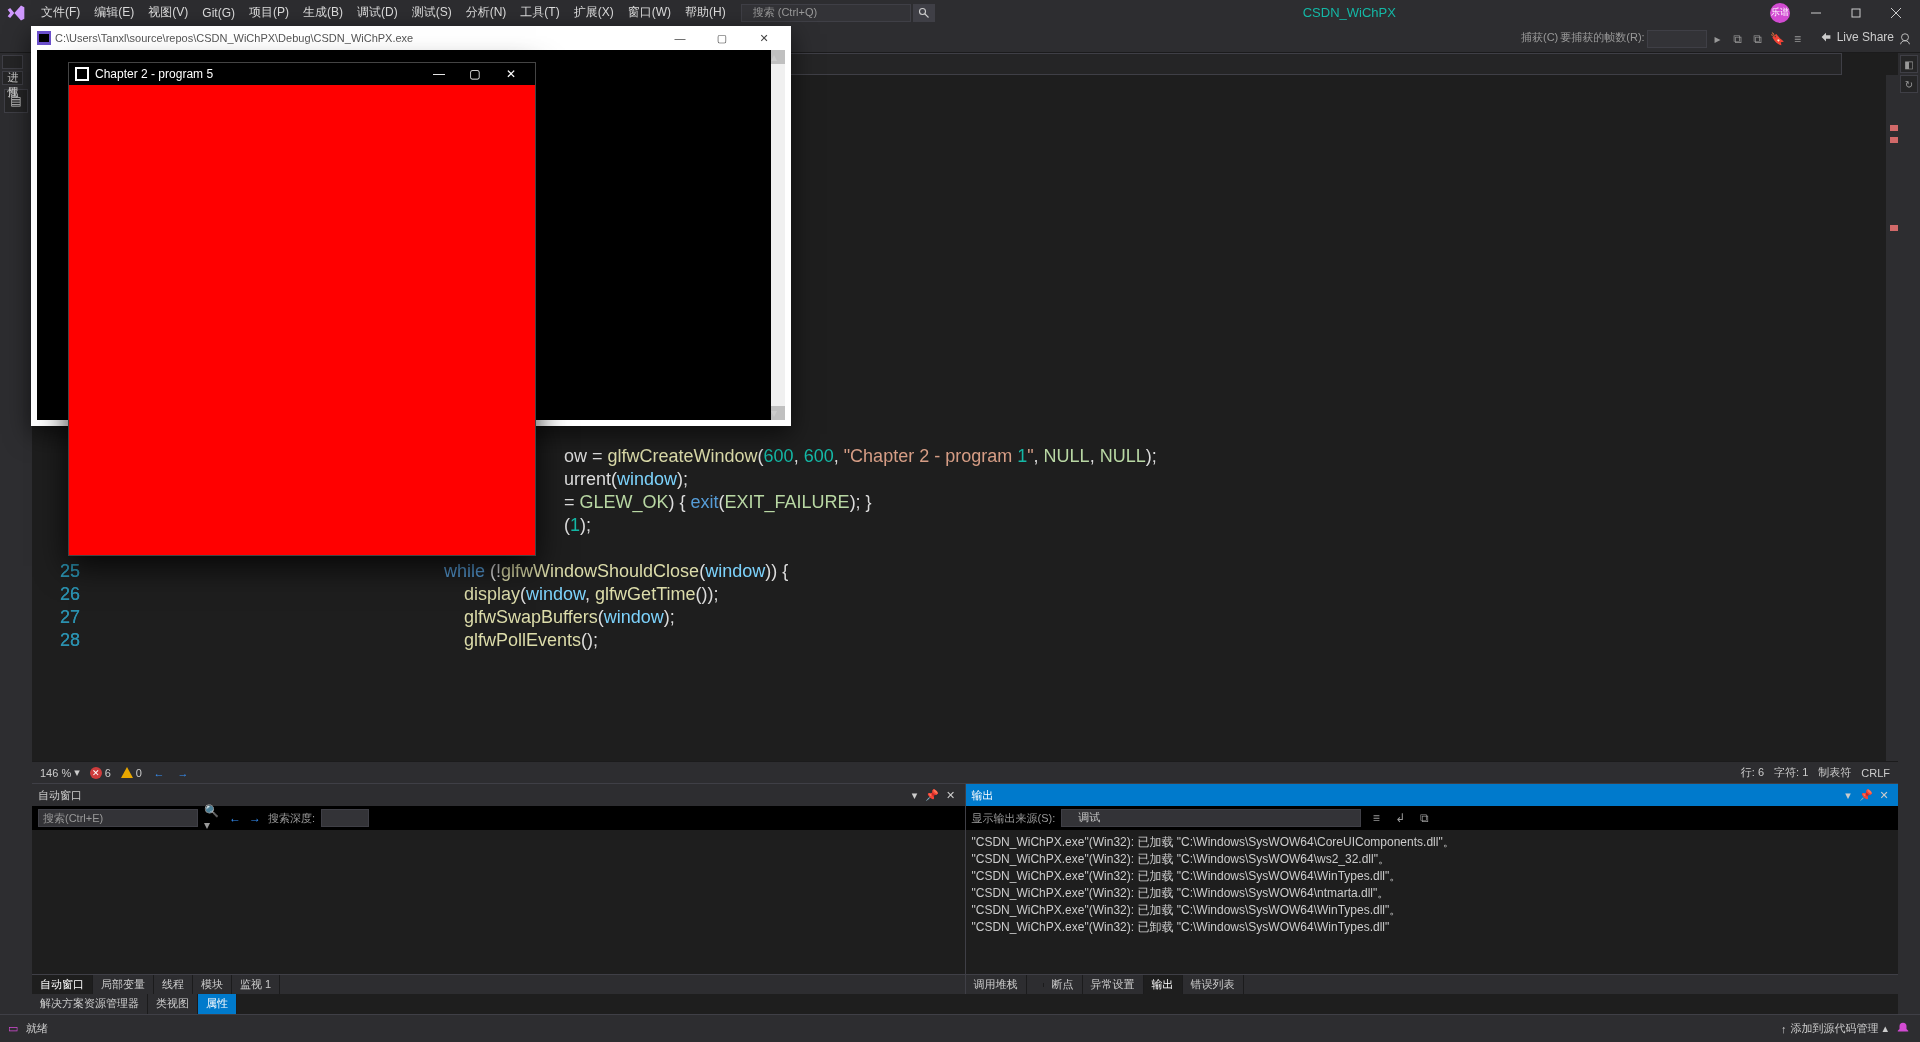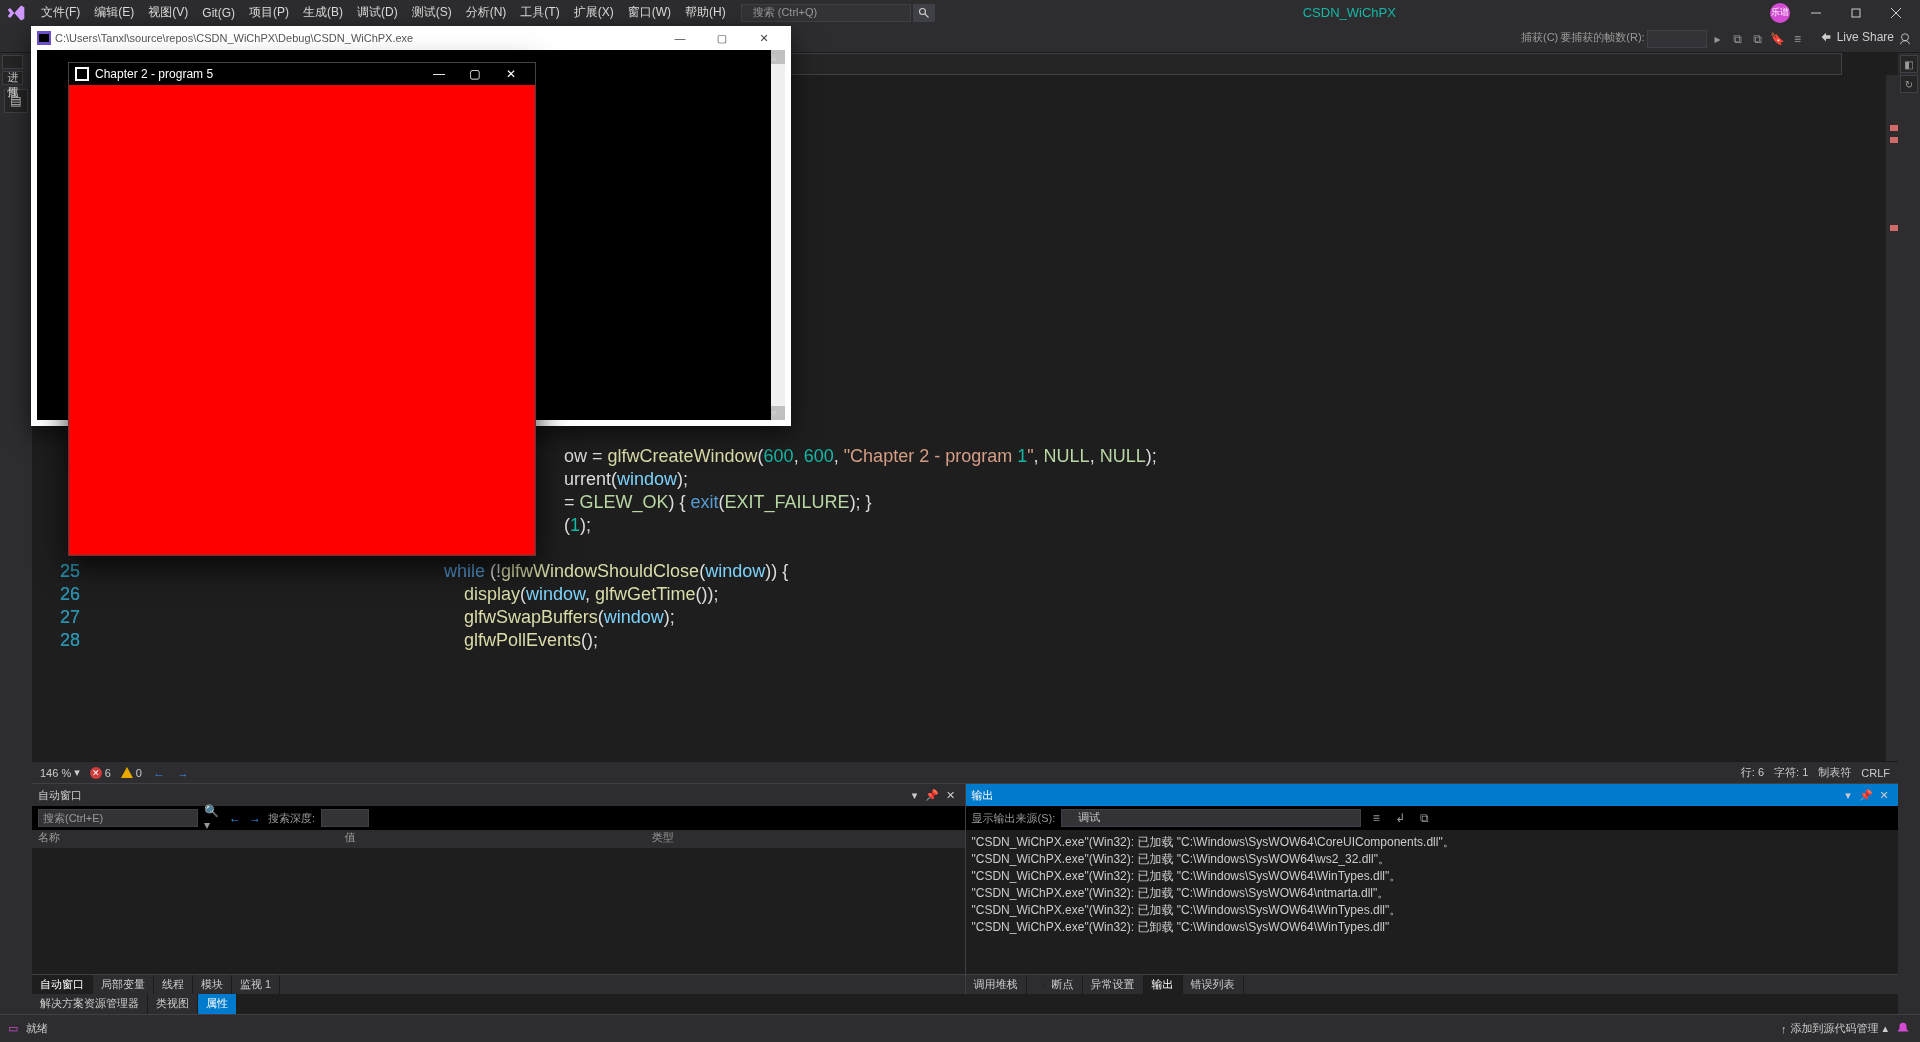--- a/index.html
+++ b/index.html
@@ -245,25 +245,20 @@
         <span class="tbtn">✕</span>
       </div>
       <div class="panel-toolbar">
         <span class="pt-search">搜索(Ctrl+E)</span>
         <span class="tool-icon">🔍▾</span>
         <span class="cs-arrow">←</span>
         <span class="cs-arrow">→</span>
         <span class="tool-label">搜索深度:</span>
         <span class="pt-dd"> </span>
       </div>
-      <div class="panel-cols">
-        <div>名称</div>
-        <div>值</div>
-        <div>类型</div>
-      </div>
       <div class="panel-body"></div>
       <div class="panel-tabs">
         <span class="ptab active">自动窗口</span>
         <span class="ptab">局部变量</span>
         <span class="ptab">线程</span>
         <span class="ptab">模块</span>
         <span class="ptab">监视 1</span>
       </div>
     </div>
 

